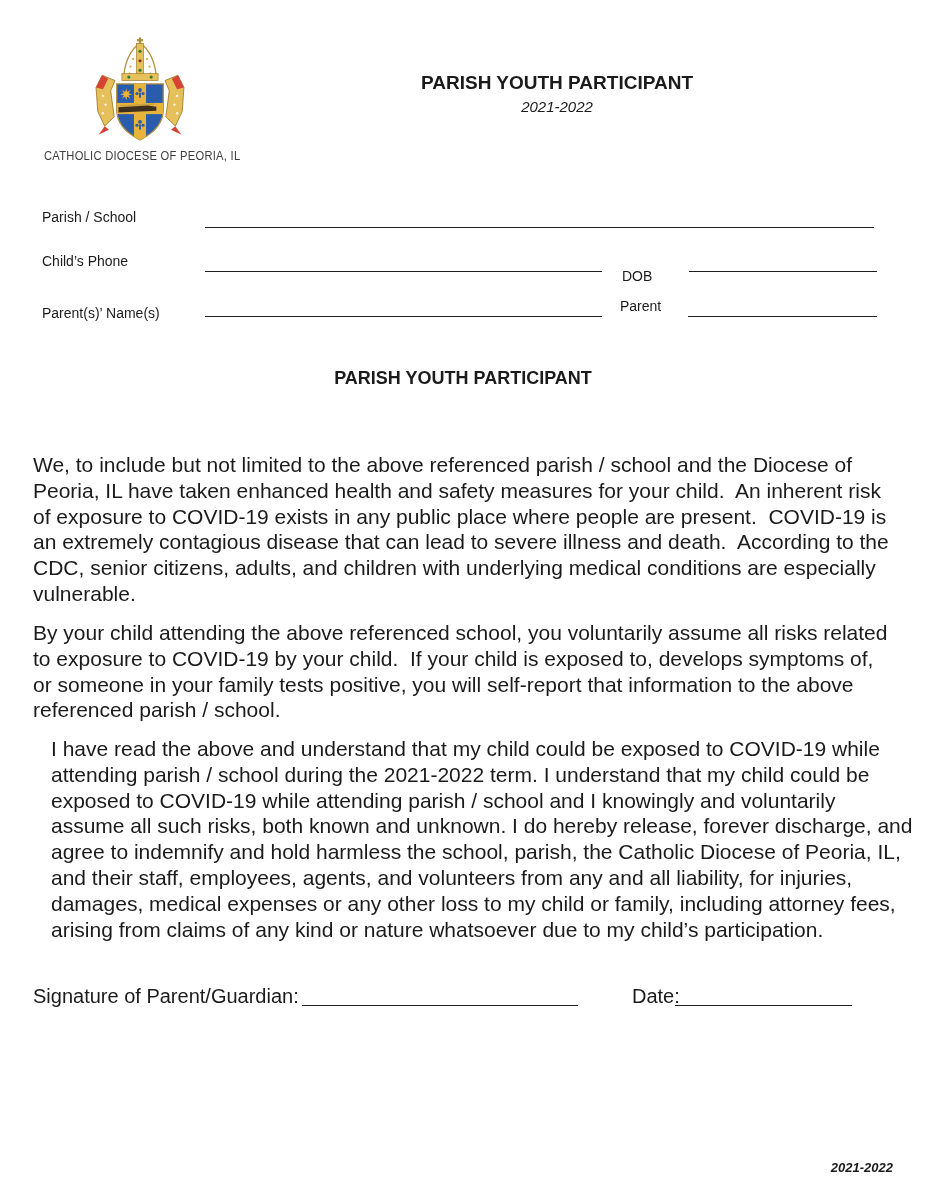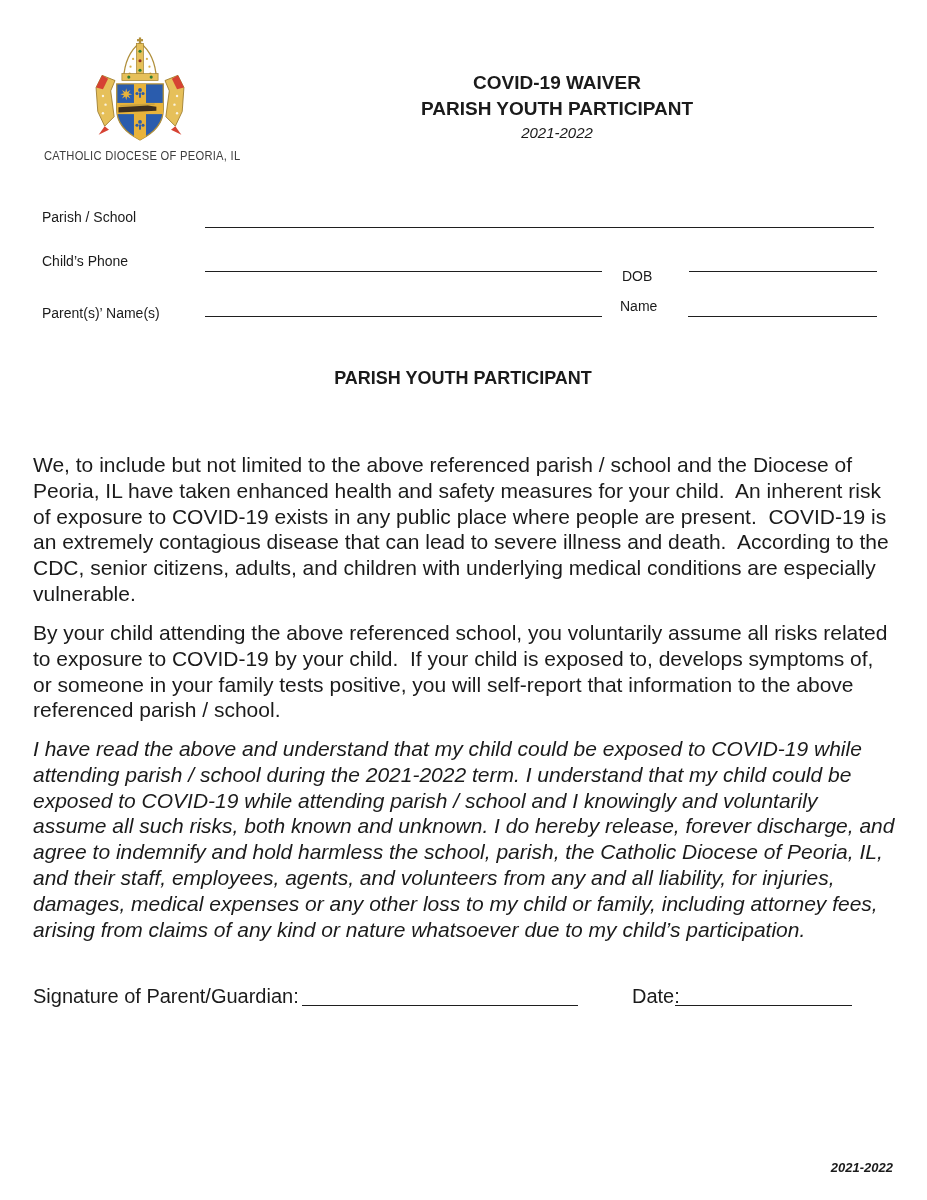--- a/index.html
+++ b/index.html
@@ -29,21 +29,21 @@
   .section-heading{
     left:33px;top:368px;width:860px;text-align:center;
     font-weight:700;font-size:18px;
   }
   
   .para{
     left:33px;width:862px;
     font-size:21px;line-height:25.8px;
     white-space:pre-wrap;
   }
-  .para.italic{font-style:italic;}
+  .para.italic{margin-left:18px;}
   
   .sig-label{font-size:20px;line-height:20px;}
   
   .footer-term{
     right:34px;top:1160px;
     font-size:13px;font-weight:700;font-style:italic;
   }
 </style>
 </head>
 <body>
@@ -115,36 +115,35 @@
       <rect x="42" y="77.5" width="40" height="2" fill="#caa23e" transform="rotate(-3 62 79)"></rect>
       <path d="M40,81 L74,79 L84,80.5 L84,85 L40,87 Z" fill="#3f2f1d"></path>
     </g>
 
     <polygon points="49,59 50.1,63.4 53.9,61.1 51.6,64.9 56,66 51.6,67.1 53.9,70.9 50.1,68.6 49,73 47.9,68.6 44.1,70.9 46.4,67.1 42,66 46.4,64.9 44.1,61.1 47.9,63.4" fill="#e8b33b"></polygon>
   </svg>
 
   <div class="abs logo-caption">CATHOLIC DIOCESE OF PEORIA, IL</div>
 
   <div class="abs title-block">
-    <div class="title-line">COVID-19 WAIVER</div>
     <div class="title-line">PARISH YOUTH PARTICIPANT</div>
     <div class="title-term">2021-2022</div>
   </div>
 
   <div class="abs label" style="left:42px;top:207px;">Parish / School</div>
   <div class="abs fline" style="left:205px;top:208px;width:669px;height:19px;"></div>
 
   <div class="abs label" style="left:42px;top:251px;">Child’s Phone</div>
   <div class="abs fline" style="left:205px;top:252px;width:397px;height:19px;"></div>
   <div class="abs label" style="left:622px;top:266px;">DOB</div>
   <div class="abs fline" style="left:689px;top:252px;width:188px;height:19px;"></div>
 
   <div class="abs label" style="left:42px;top:303px;">Parent(s)’ Name(s)</div>
   <div class="abs fline" style="left:205px;top:297px;width:397px;height:19px;"></div>
-  <div class="abs label" style="left:620px;top:296px;">Name</div>
+  <div class="abs label" style="left:620px;top:296px;">Parent</div>
   <div class="abs fline" style="left:688px;top:297px;width:189px;height:19px;"></div>
 
   <div class="abs section-heading">PARISH YOUTH PARTICIPANT</div>
 
   <div class="abs para" style="top:452px;">We, to include but not limited to the above referenced parish / school and the Diocese of Peoria, IL have taken enhanced health and safety measures for your child.  An inherent risk of exposure to COVID-19 exists in any public place where people are present.  COVID-19 is an extremely contagious disease that can lead to severe illness and death.  According to the CDC, senior citizens, adults, and children with underlying medical conditions are especially vulnerable.</div>
   <div class="abs para" style="top:620px;">By your child attending the above referenced school, you voluntarily assume all risks related to exposure to COVID-19 by your child.  If your child is exposed to, develops symptoms of, or someone in your family tests positive, you will self-report that information to the above referenced parish / school.</div>
   <div class="abs para italic" style="top:736px;">I have read the above and understand that my child could be exposed to COVID-19 while attending parish / school during the 2021-2022 term. I understand that my child could be exposed to COVID-19 while attending parish / school and I knowingly and voluntarily assume all such risks, both known and unknown. I do hereby release, forever discharge, and agree to indemnify and hold harmless the school, parish, the Catholic Diocese of Peoria, IL, and their staff, employees, agents, and volunteers from any and all liability, for injuries, damages, medical expenses or any other loss to my child or family, including attorney fees, arising from claims of any kind or nature whatsoever due to my child’s participation.</div>
 
   <div class="abs sig-label" style="left:33px;top:986px;">Signature of Parent/Guardian:</div>
   <div class="abs fline" style="left:302px;top:986px;width:276px;height:19px;"></div>

